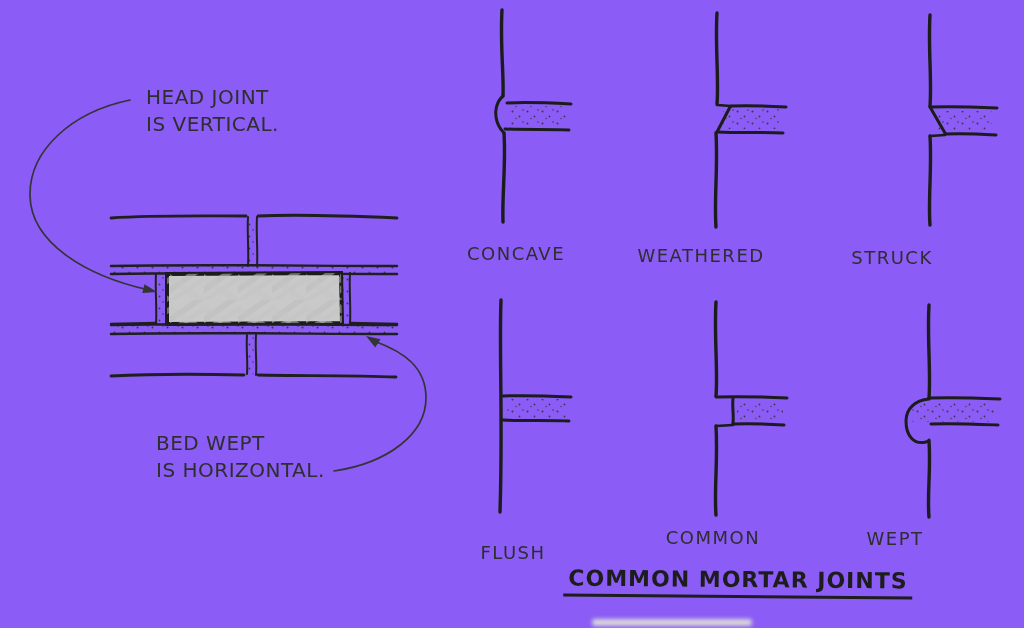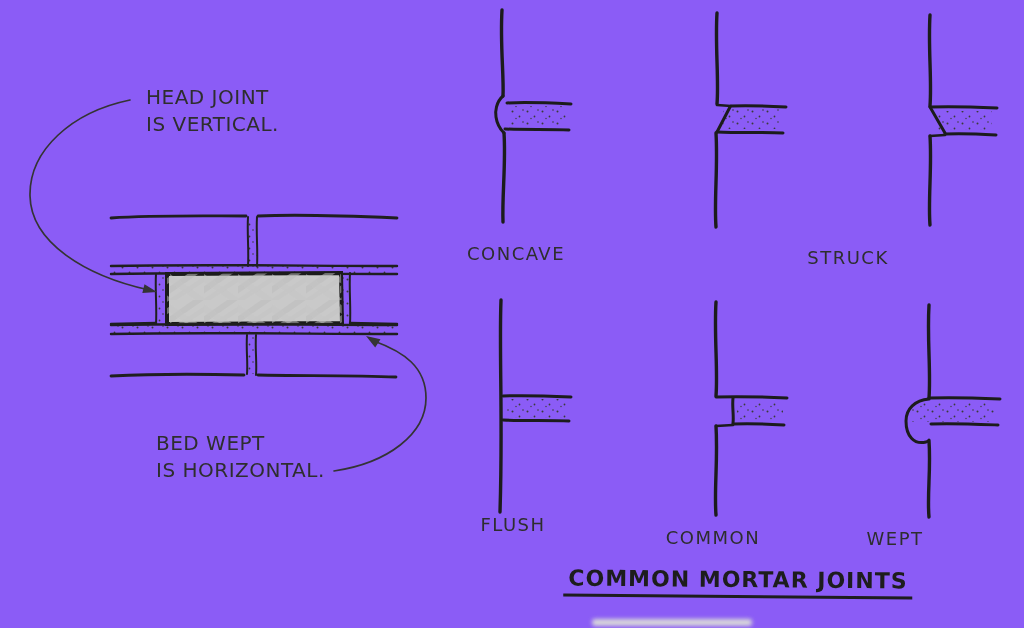--- a/index.html
+++ b/index.html
@@ -143,21 +143,22 @@
     </g>
   </svg>
 
   <div class="note" style="left:146px;top:84px;">HEAD JOINT
 IS VERTICAL.</div>
 
   <div class="note" style="left:156px;top:430px;">BED WEPT
 IS HORIZONTAL.</div>
 
   <div class="jlabel" style="left:516px;top:243px;">CONCAVE</div>
-  <div class="jlabel" style="left:848px;top:247px;">STRUCK</div>
-  <div class="jlabel" style="left:513px;top:514px;">FLUSH</div>
+  <div class="jlabel" style="left:701px;top:245px;">WEATHERED</div>
+  <div class="jlabel" style="left:892px;top:247px;">STRUCK</div>
+  <div class="jlabel" style="left:513px;top:542px;">FLUSH</div>
   <div class="jlabel" style="left:713px;top:527px;">COMMON</div>
   <div class="jlabel" style="left:895px;top:528px;">WEPT</div>
 
   <div class="fig-title" style="left:738px;top:567px;">COMMON MORTAR JOINTS</div>
 
   <div class="artifact" style="left:592px;top:619px;width:160px;height:7px;"></div>
 </div>
 
 </body></html>

